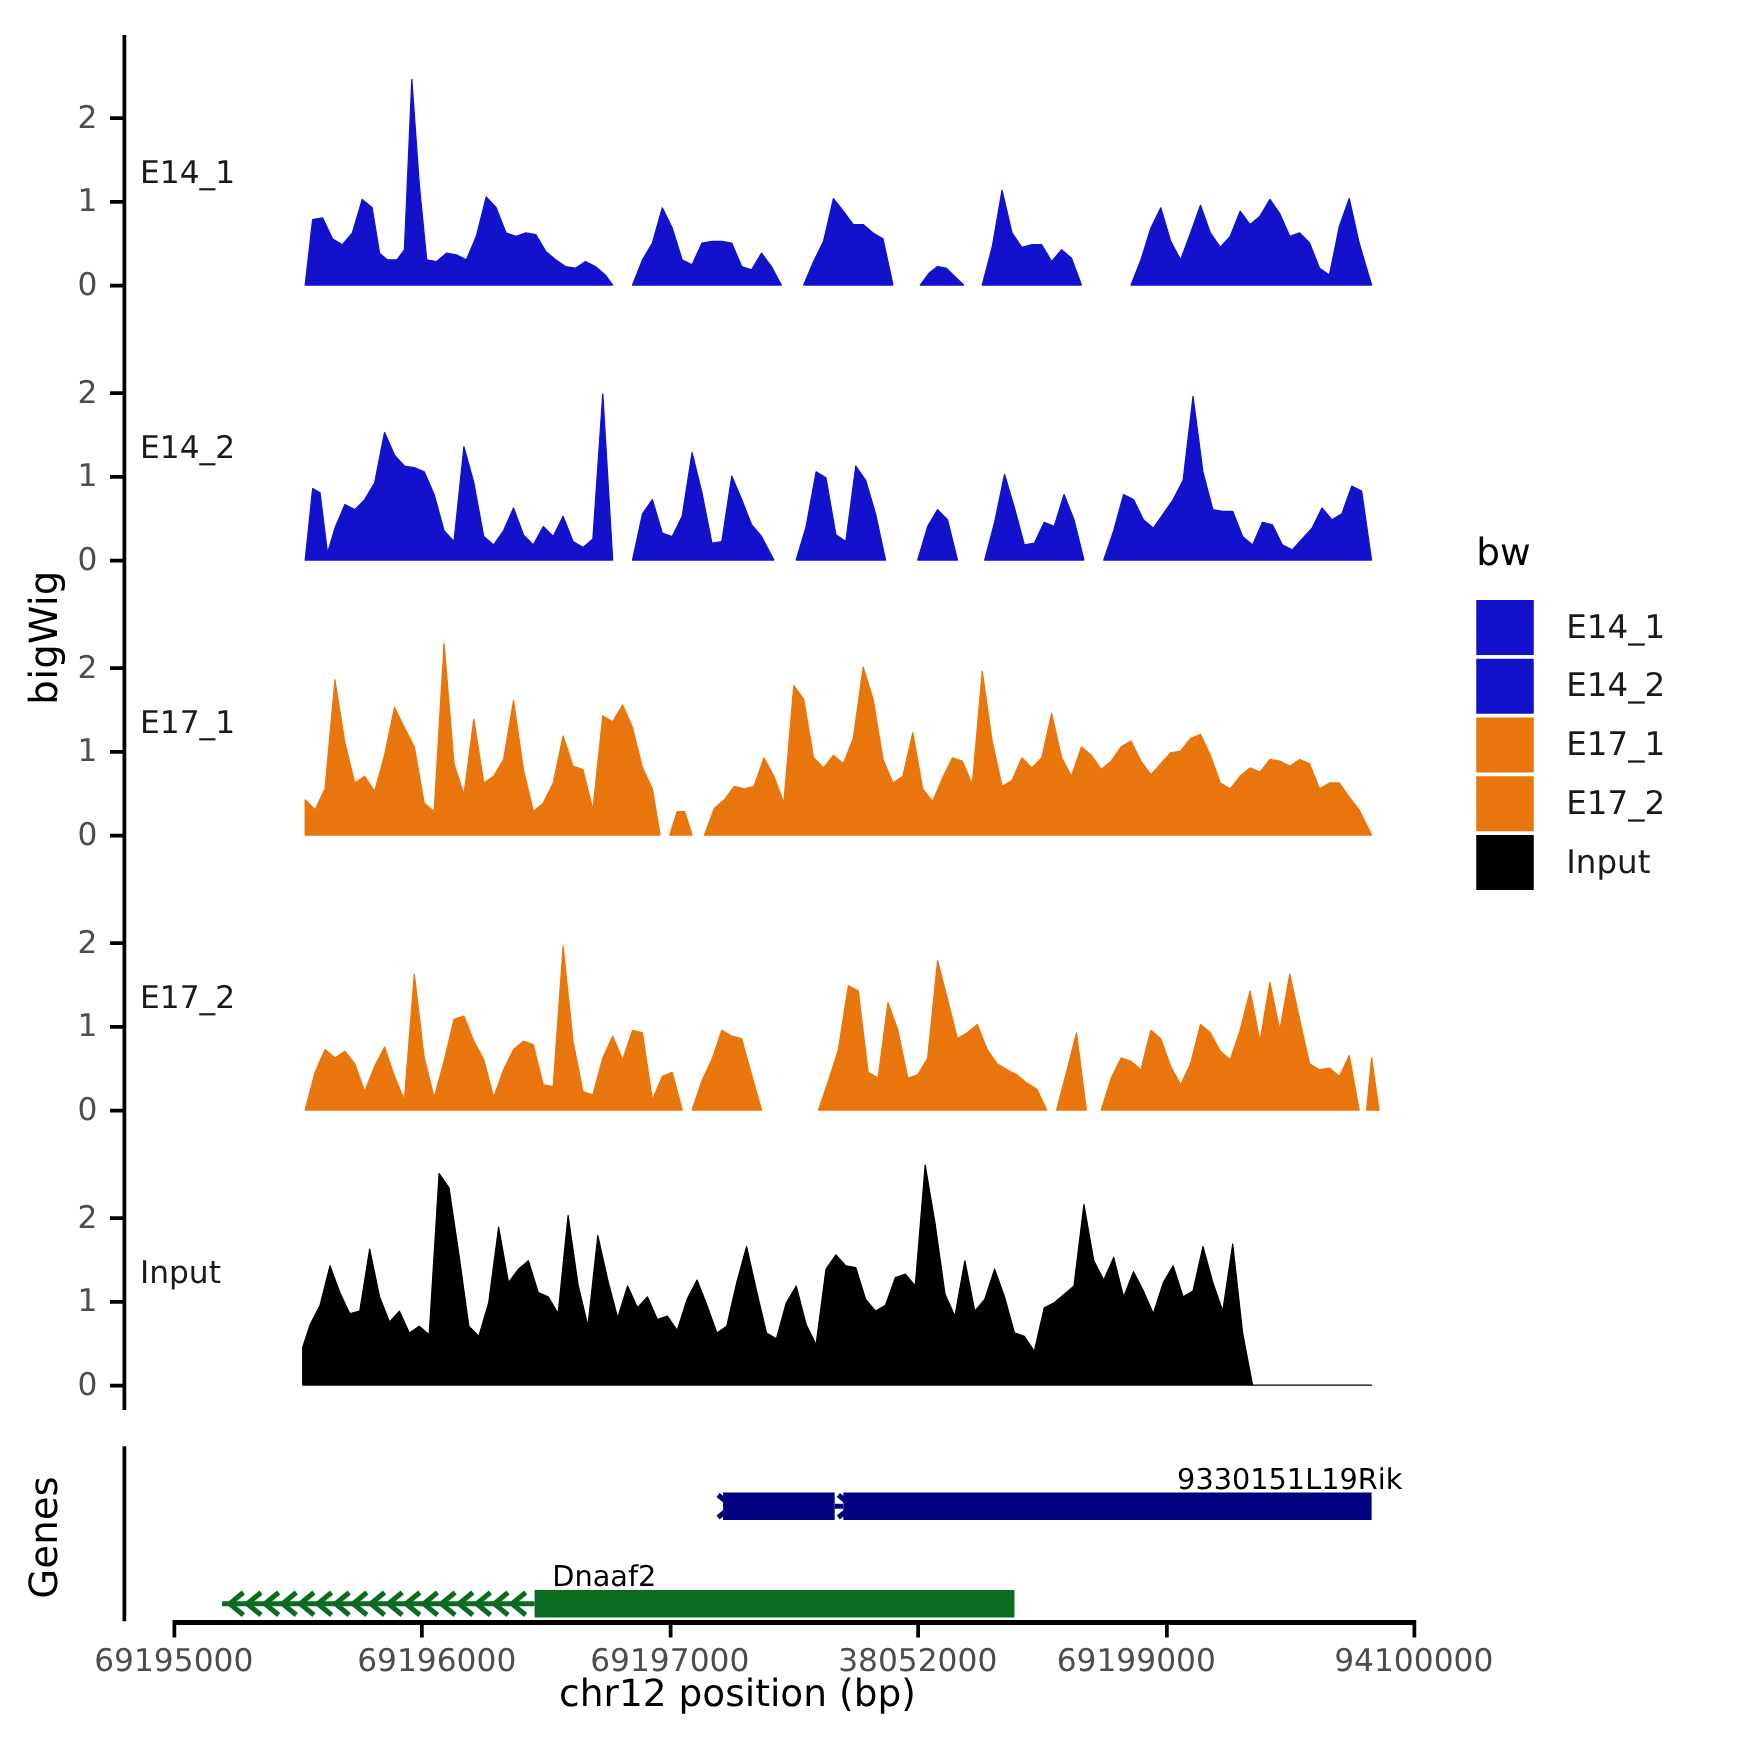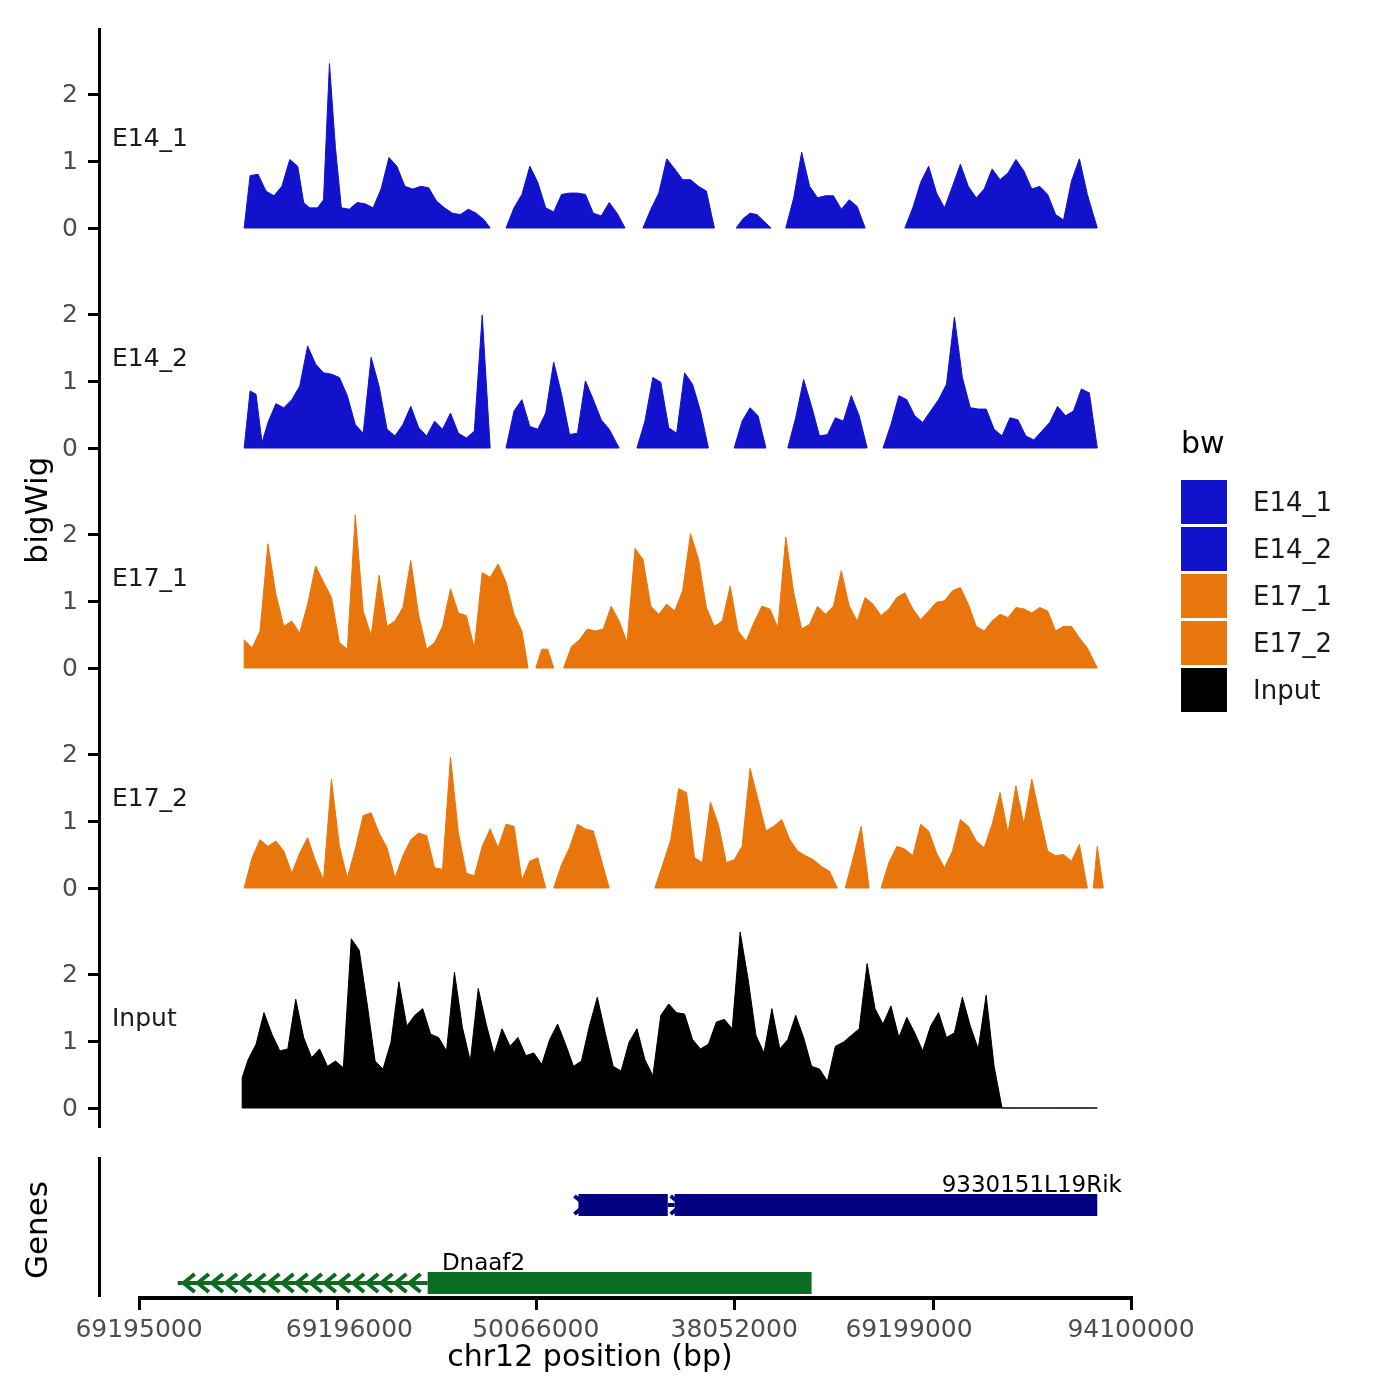--- a/index.html
+++ b/index.html
@@ -201,21 +201,21 @@
       </div>
   </div>
 
   <div id="xaxis">
       <div class="axline"></div>
       <div class="xtick" style="left: 138px;"></div>
       <div class="xticklab" style="left: 139px;">69195000</div>
       <div class="xtick" style="left: 336.4px;"></div>
       <div class="xticklab" style="left: 337.4px; margin-left: 12px;">69196000</div>
       <div class="xtick" style="left: 534.8px;"></div>
-      <div class="xticklab" style="left: 535.8px;">50066000</div>
+      <div class="xticklab" style="left: 535.8px;">69197000</div>
       <div class="xtick" style="left: 733.2px;"></div>
       <div class="xticklab" style="left: 734.2px;">38052000</div>
       <div class="xtick" style="left: 931.6px;"></div>
       <div class="xticklab" style="left: 909px; text-align: right;">69199000</div>
       <div class="xtick" style="left: 1130px;"></div>
       <div class="xticklab" style="left: 1131px;">94100000</div>
     </div>
 
   <div class="xlab">chr12 position (bp)</div>
 

